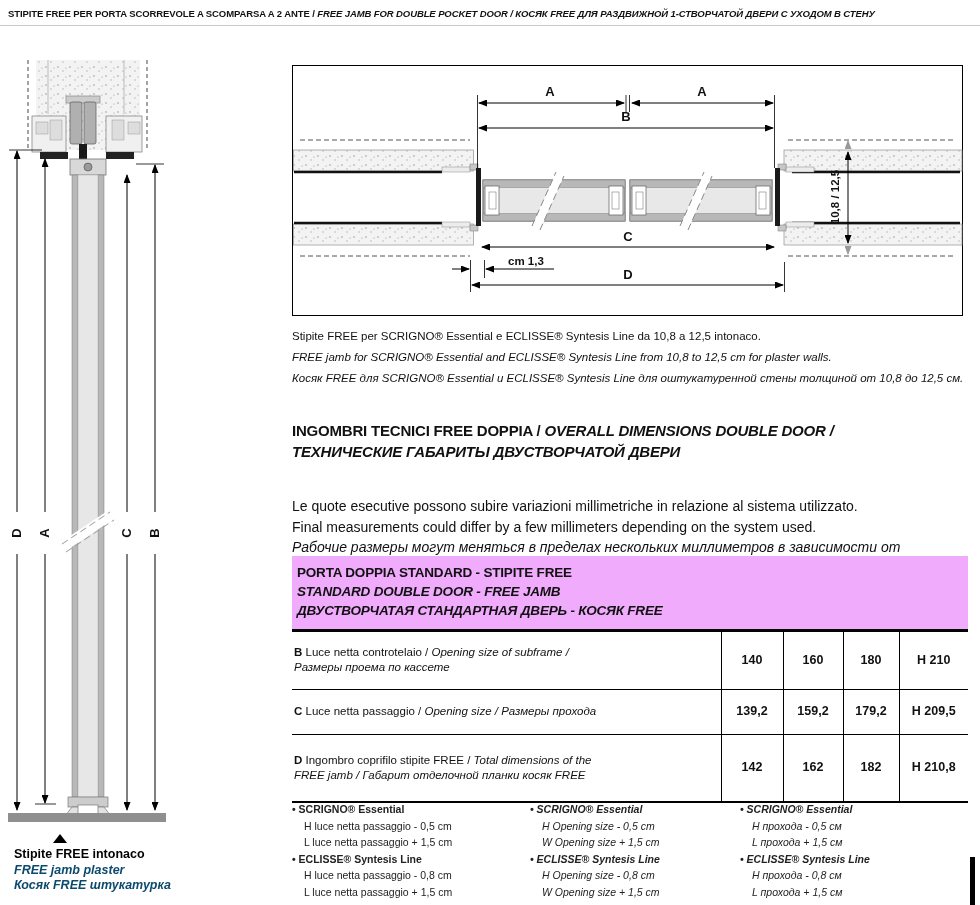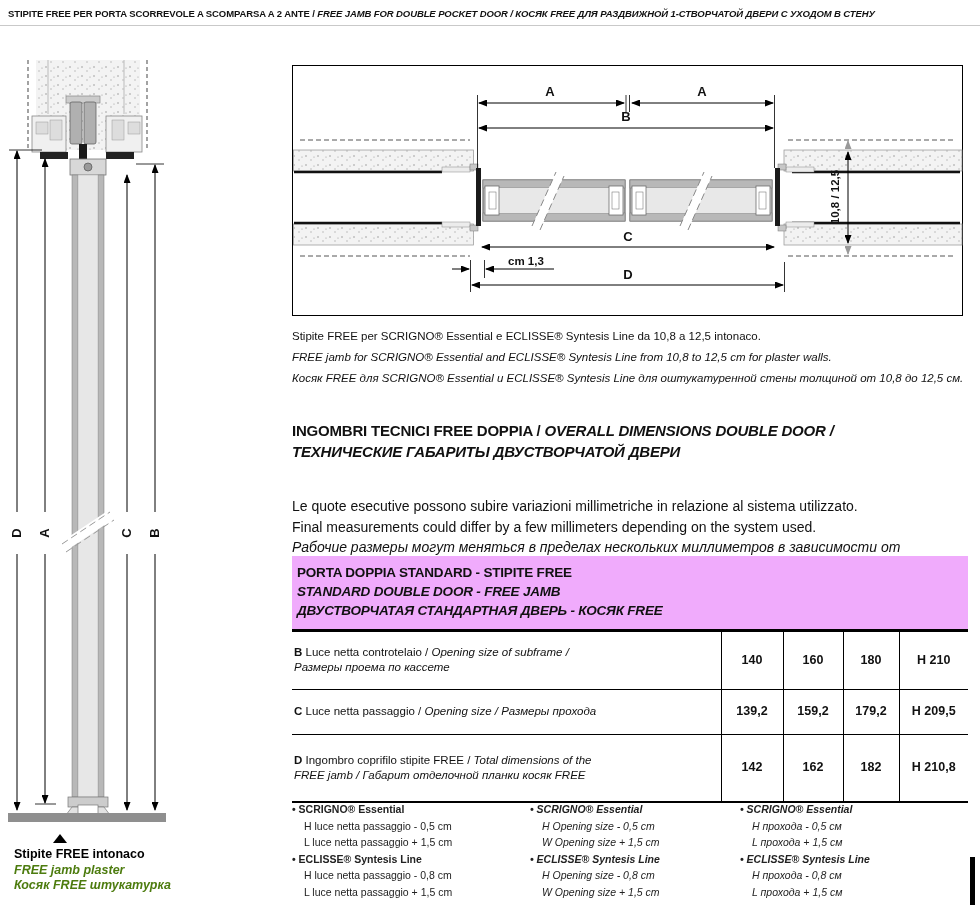--- a/index.html
+++ b/index.html
@@ -16,21 +16,21 @@
   .page-header i{font-style:italic;}
   
   .left-drawing{position:absolute;left:8px;top:56px;}
   .arrow-up-marker{
     position:absolute;left:53px;top:834px;width:0;height:0;
     border-left:7px solid transparent;border-right:7px solid transparent;
     border-bottom:9px solid #000;
   }
   .ld-caption{position:absolute;left:14px;top:847px;font-size:12.5px;line-height:15.5px;}
   .ld-caption .l1{font-weight:bold;color:#000000;}
-  .ld-caption .l2,.ld-caption .l3{font-style:italic;color:#4d7c0f;font-weight:bold;}
+  .ld-caption .l2,.ld-caption .l3{font-style:italic;color:#0c4a6e;font-weight:bold;}
   
   .diagram-box{position:absolute;left:292px;top:64px;}
   
   .diag-caption{position:absolute;left:292px;top:326px;width:680px;font-size:11.5px;line-height:21px;}
   .diag-caption .en,.diag-caption .ru{font-style:italic;}
   
   .sec-heading{position:absolute;left:292px;top:420px;width:680px;
     font-size:15px;font-weight:bold;line-height:21px;letter-spacing:-0.2px;}
   .sec-heading i{font-style:italic;}
   

